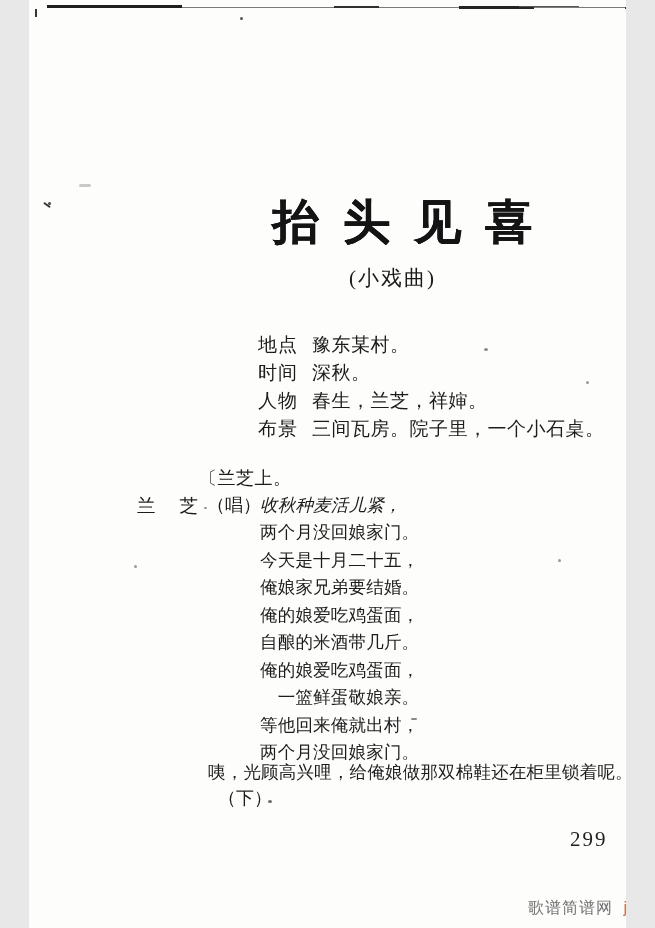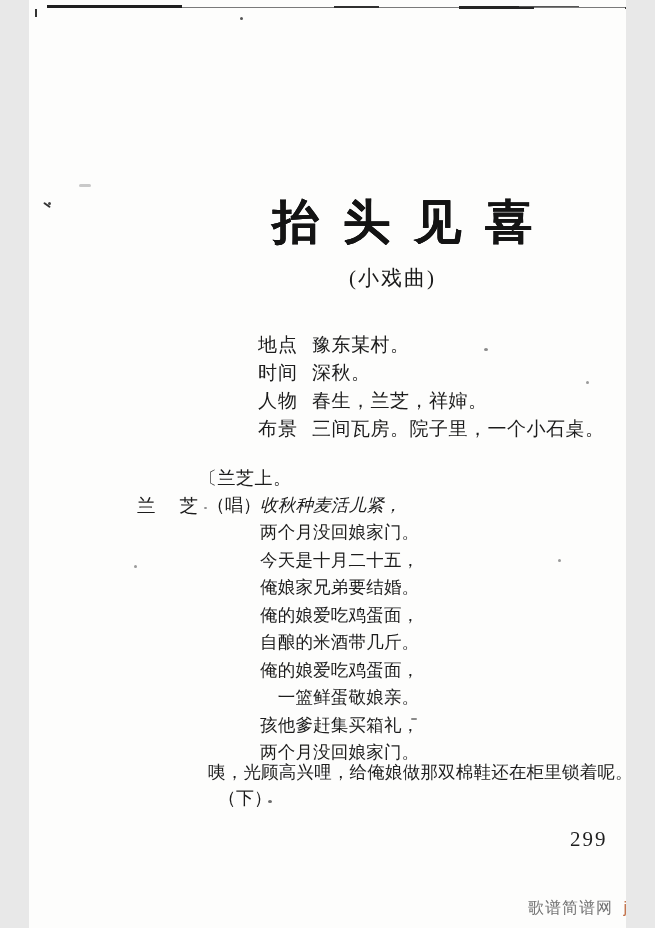--- a/index.html
+++ b/index.html
@@ -147,21 +147,21 @@
       <div class="verse-line">俺娘家兄弟要结婚。</div>
 
       <div class="verse-line">俺的娘爱吃鸡蛋面，</div>
 
       <div class="verse-line">自酿的米酒带几斤。</div>
 
       <div class="verse-line">俺的娘爱吃鸡蛋面，</div>
 
       <div class="verse-line">一篮鲜蛋敬娘亲。</div>
 
-      <div class="verse-line">孩他爹赶集买箱礼，</div>
+      <div class="verse-line">等他回来俺就出村，</div>
 
       <div class="verse-line">两个月没回娘家门。</div>
     </div>
 
   <div class="spoken-line">咦，光顾高兴哩，给俺娘做那双棉鞋还在柜里锁着呢。</div>
   <div class="exit-dir">（下）</div>
 
   <div class="page-number">299</div>
   <div class="watermark">
     <span class="wm-name" style="color: #737373;">歌谱简谱网</span>

